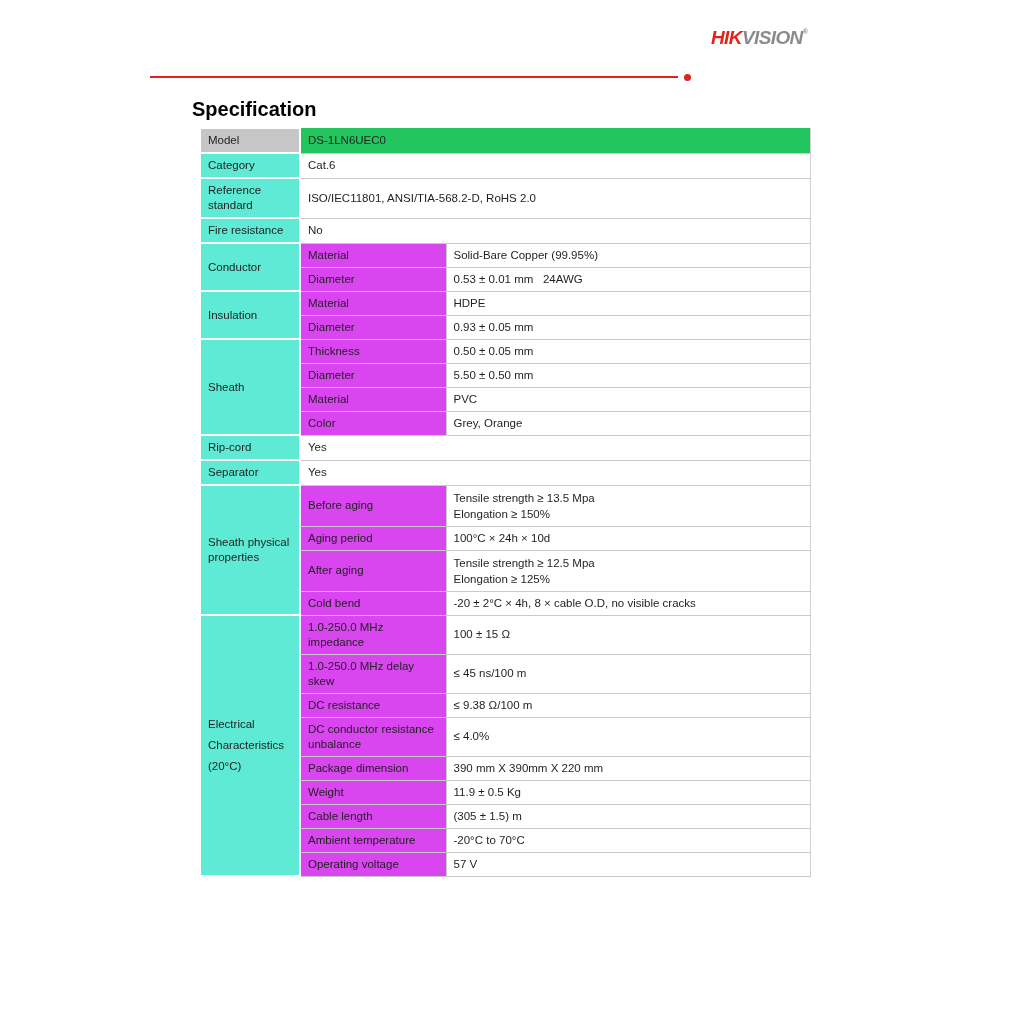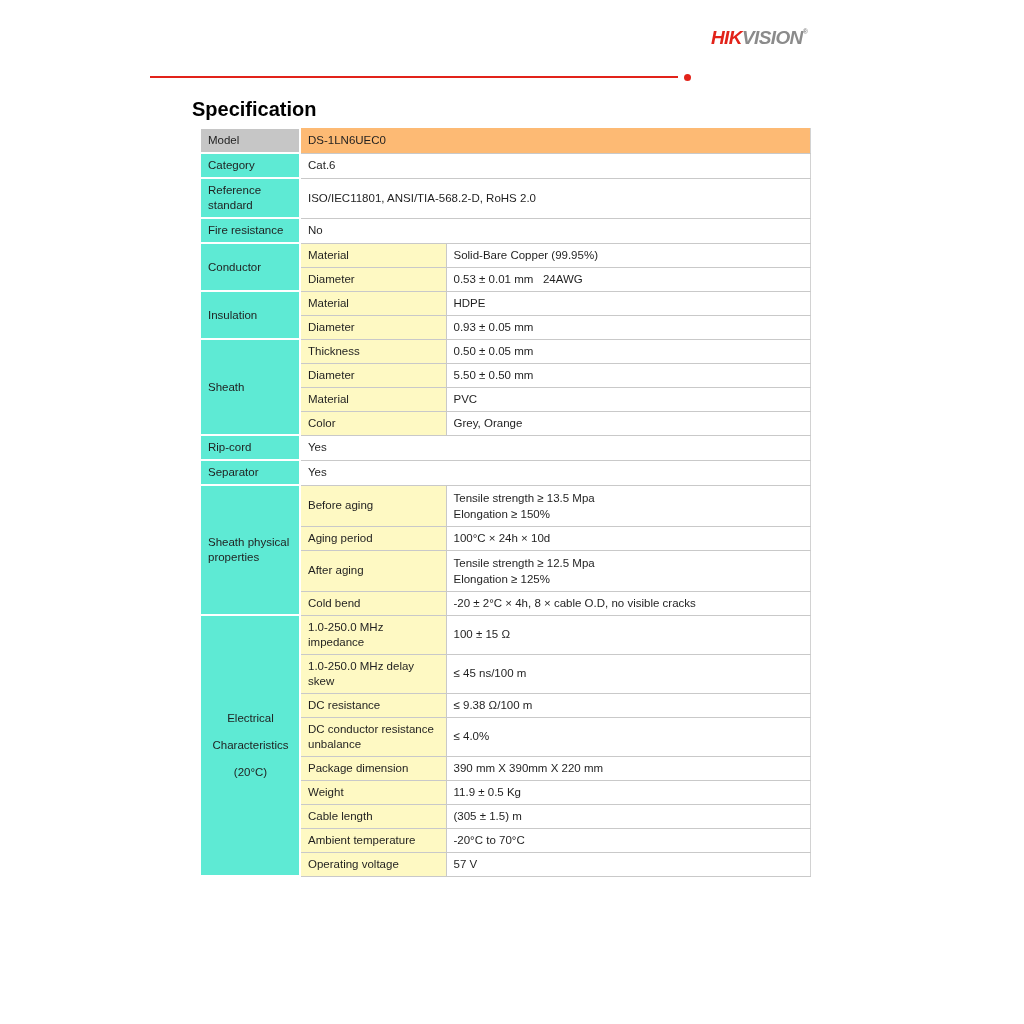--- a/index.html
+++ b/index.html
@@ -32,25 +32,25 @@
     word-wrap:break-word;
   }
   table.spec tr:first-child td{border-top:none;}
   table.spec td:first-child{border-left:none;}
   table.spec td:last-child{border-right:1px solid #d2d2d2;}
   td.glabel{
     background:#5eead4;
     border:2px solid #fff !important;
     border-left:none !important;
   }
-  td.hdr{background:#fdba74;}
+  td.hdr{background:#22c55e;}
   td.glabel.hdr{background:#c6c6c6;}
-  td[data-name^="group-label-electrical"]{line-height:27px;text-align:center;}
+  td[data-name^="group-label-electrical"]{line-height:21px;}
   .vline{line-height:16px;}
-  td.param{background:#fef9c3;}
+  td.param{background:#d946ef;}
 </style>
 </head>
 <body>
 
 <div class="page" data-name="spec-sheet-page">
 
   <div class="logo" data-name="hikvision-logo"><span class="hik" data-name="logo-hik-text">HIK</span><span class="vision" data-name="logo-vision-text">VISION</span><span class="reg" data-name="registered-trademark-icon">®</span></div>
 
   <div class="red-line" data-name="header-divider-line"></div>
   <div class="red-dot" data-name="header-divider-dot-icon"></div>

